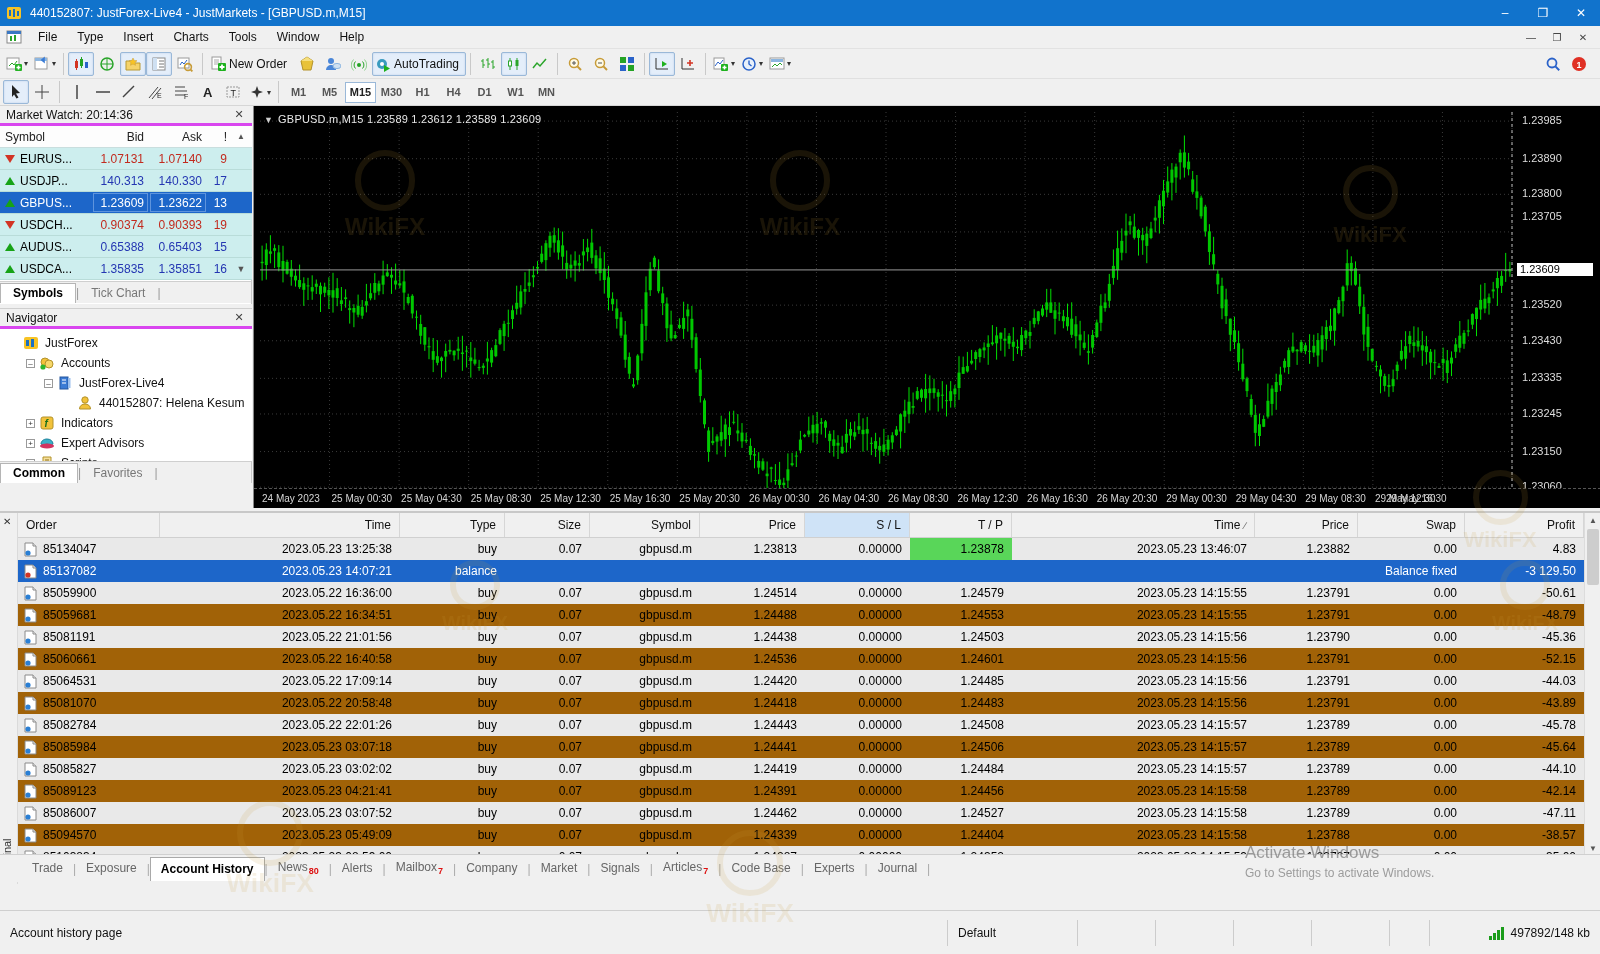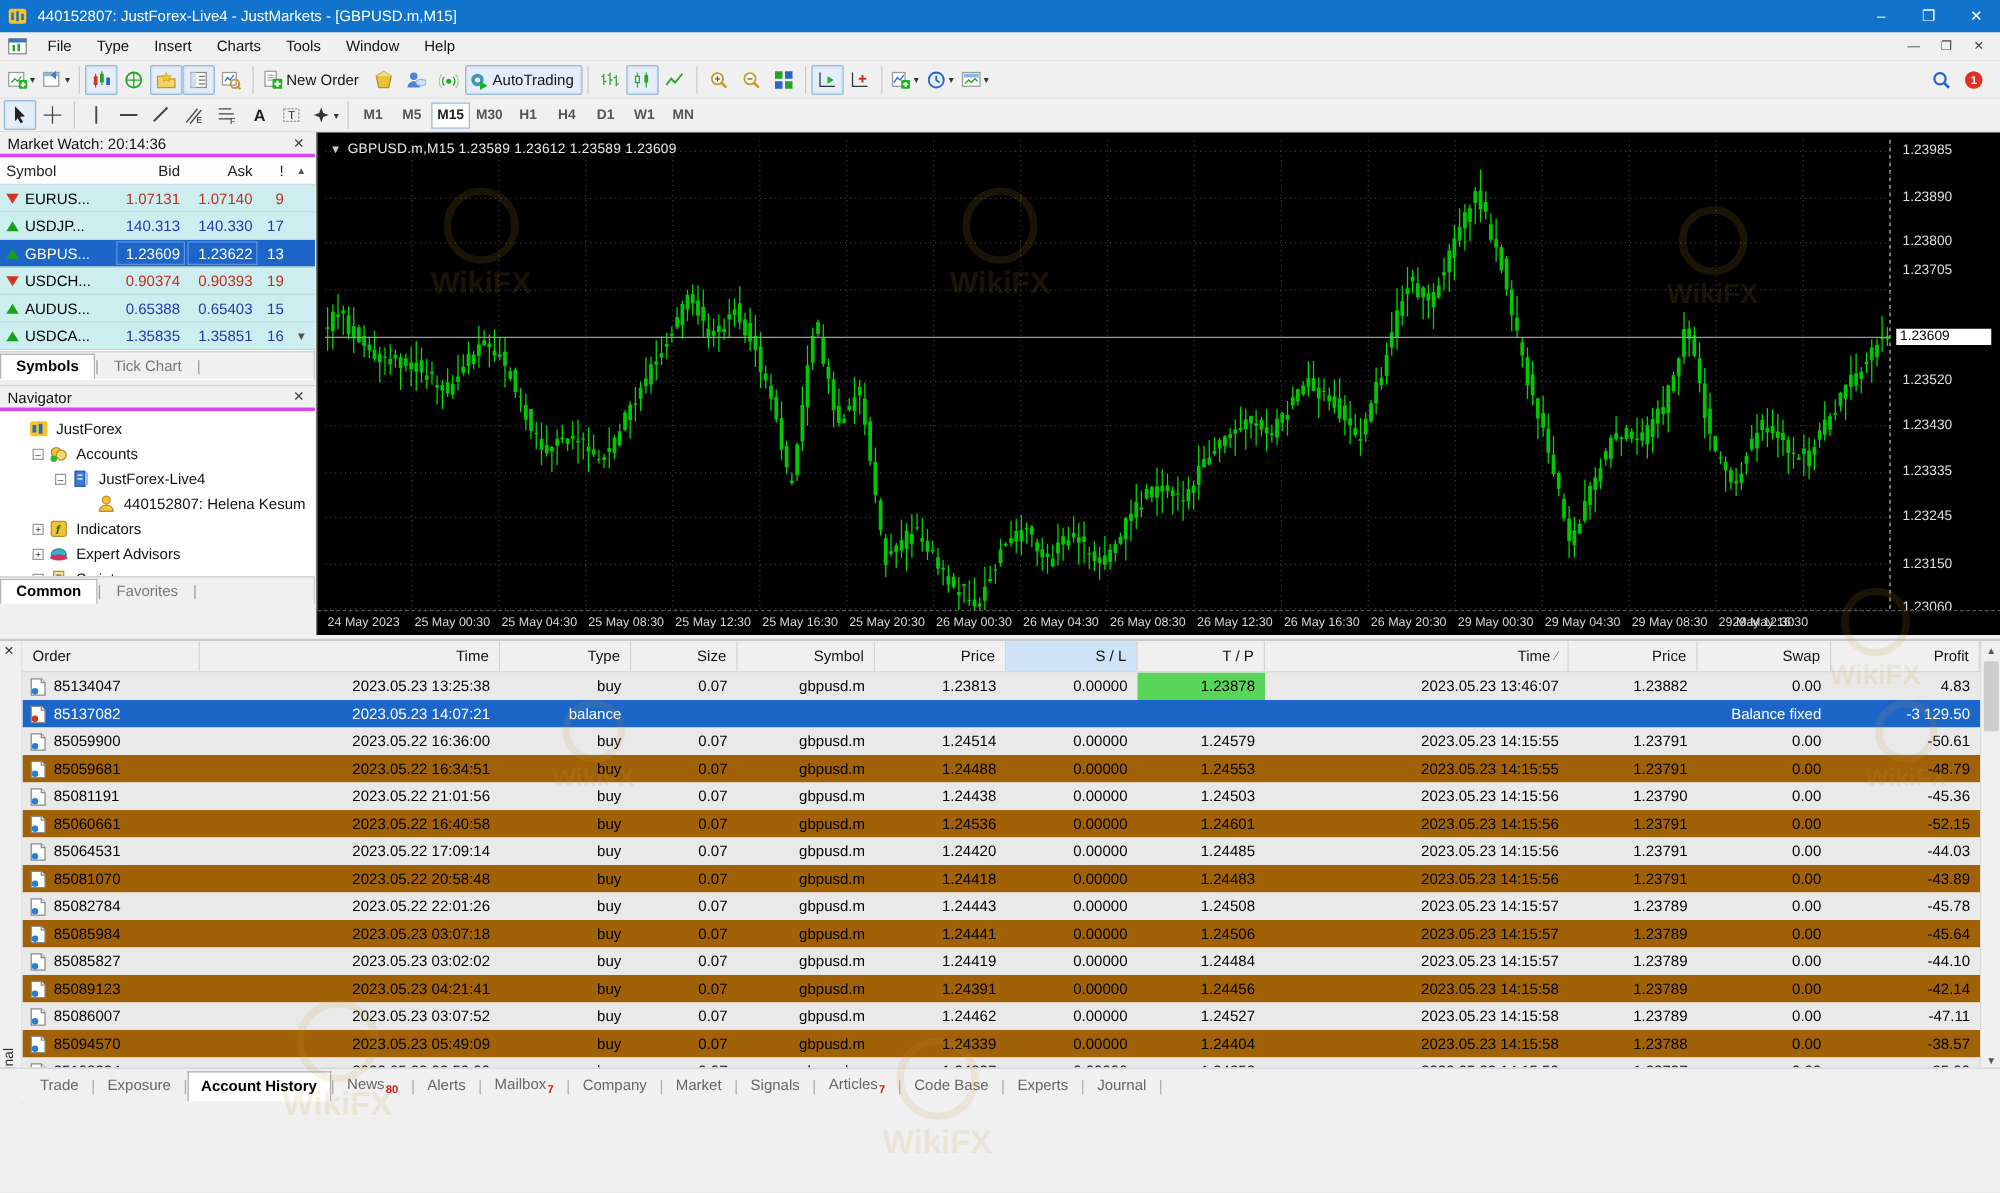--- a/index.html
+++ b/index.html
@@ -1341,20 +1341,40 @@
         <span class="tab-bar">|</span>
         <span class="term-tab"><span>Code Base</span></span>
         <span class="tab-bar">|</span>
         <span class="term-tab"><span>Experts</span></span>
         <span class="tab-bar">|</span>
         <span class="term-tab"><span>Journal</span></span>
         <span class="tab-bar">|</span>
       </div>
   </div>
 
+  <div id="statusbar">
+    <div class="st-cell st-left">Account history page</div>
+    <div class="st-cell" style="width:130px;">Default</div>
+    <div id="st-empties" style="display:flex;height:26px;">
+        <span class="st-cell" style="width: 78px;"></span>
+        <span class="st-cell" style="width: 78px;"></span>
+        <span class="st-cell" style="width: 78px;"></span>
+        <span class="st-cell" style="width: 78px;"></span>
+        <span class="st-cell" style="width: 40px;"></span>
+      </div>
+    <div class="st-cell st-right">
+      <span class="sig-bars">
+          <i style="height:4px"></i>
+          <i style="height:7px"></i>
+          <i style="height:10px"></i>
+          <i style="height:13px"></i>
+        </span>
+      <span>497892/148 kb</span>
+    </div>
+  </div>
 
   <div id="wm-layer">
       <div class="wm" style="left: 330px; top: 150px; width: 110px;">
         <div class="ring" style="width: 60.5px; height: 60.5px;"></div>
         <div style="font-size: 24.2px;">WikiFX</div>
       </div>
       <div class="wm" style="left: 745px; top: 150px; width: 110px;">
         <div class="ring" style="width: 60.5px; height: 60.5px;"></div>
         <div style="font-size: 24.2px;">WikiFX</div>
       </div>
@@ -1376,13 +1396,17 @@
       </div>
       <div class="wm" style="left: 430px; top: 560px; width: 90px;">
         <div class="ring" style="width: 49.5px; height: 49.5px;"></div>
         <div style="font-size: 19.8px;">WikiFX</div>
       </div>
       <div class="wm" style="left: 1480px; top: 560px; width: 90px;">
         <div class="ring" style="width: 49.5px; height: 49.5px;"></div>
         <div style="font-size: 19.8px;">WikiFX</div>
       </div>
     </div>
+  <div id="activate">
+    <div class="l1">Activate Windows</div>
+    <div class="l2">Go to Settings to activate Windows.</div>
+  </div>
 </div>
 
 </body></html>

